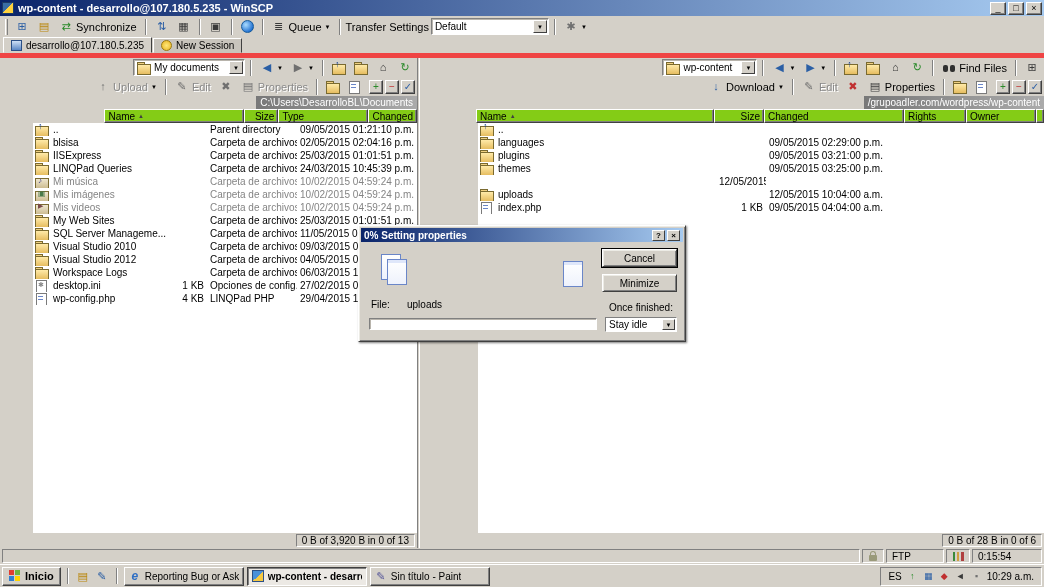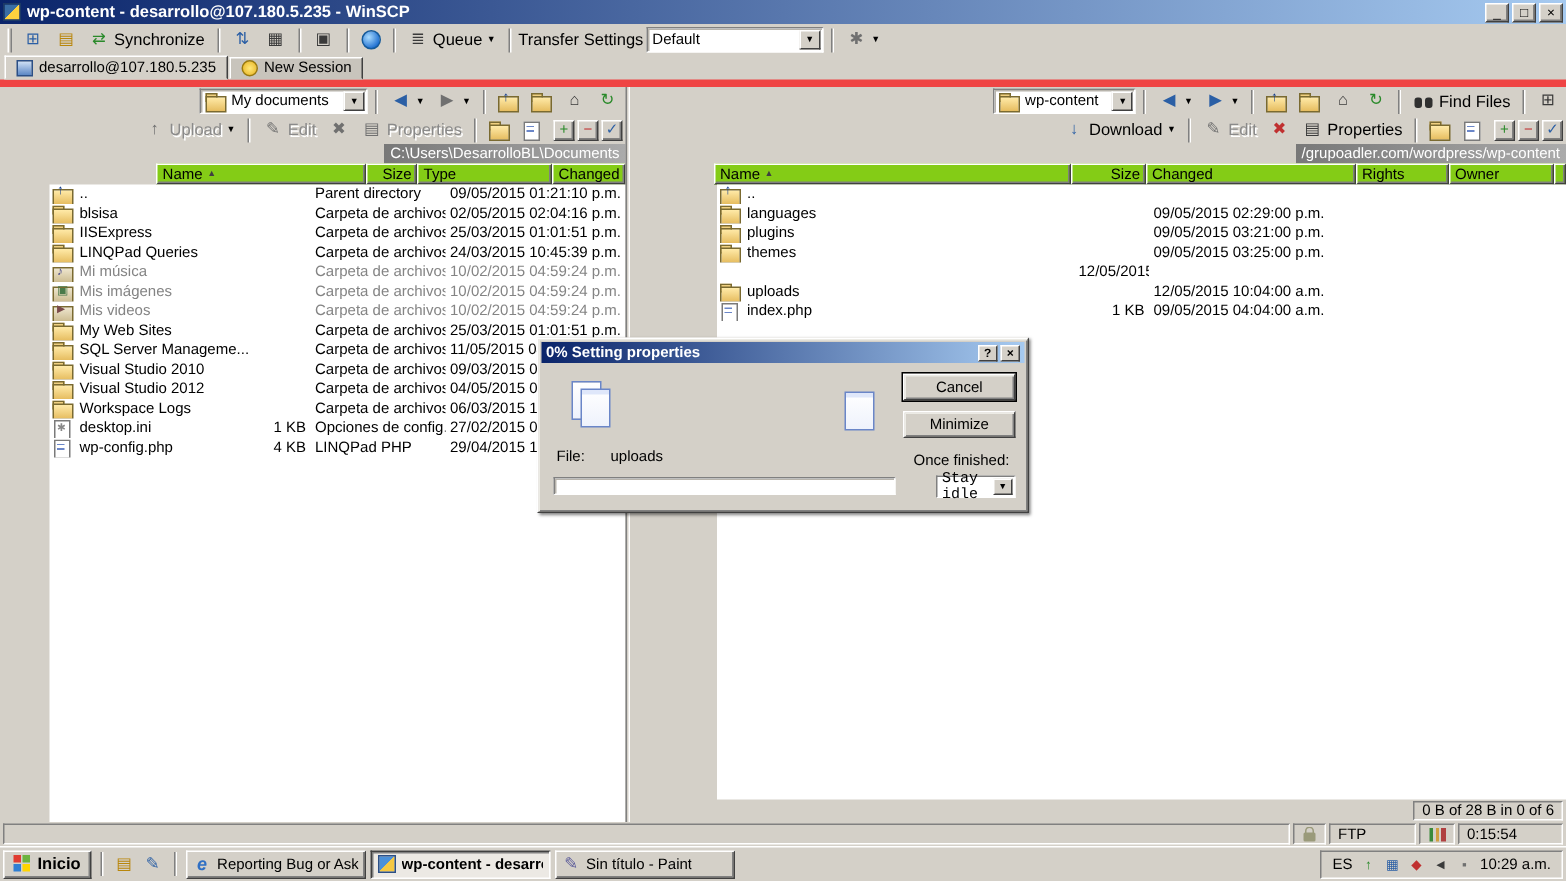--- a/index.html
+++ b/index.html
@@ -161,23 +161,23 @@
   .dicon { position:absolute; width:34px; height:34px; }
   .dicon.stack { left:22px; top:10px; }
   .dicon.single { left:198px; top:12px; }
   .pg { position:absolute; width:20px; height:26px; background:linear-gradient(#ffffff,#eef2fc);
         border:1px solid #6a86c8; }
   .pg.p1 { left:0; top:0; }
   .pg.p2 { left:6px; top:5px; box-shadow:inset 0 3px 0 #dfe7fa; }
   .dprogress { position:absolute; left:10px; top:74px; width:228px; height:12px; background:#fff;
                border:1px solid; border-color:#808080 #fff #fff #808080; box-shadow:inset 1px 1px 0 #b8b4ac; }
   .dfill { height:100%; background:#0a246a; width:0; }
-  .dcombo { position:absolute; right:8px; top:73px; width:53px; height:15px; background:#fff;
+  .dcombo { position:absolute; right:8px; top:73px; width:72px; height:15px; background:#fff;
             border:1px solid; border-color:#808080 #fff #fff #808080; display:flex; align-items:center;
-            padding:0 15px 0 3px; font-size:10px;font-family:Liberation Mono, monospace; }
+            padding:0 15px 0 3px; font-size:10px; }
   .dcombo .cbtn { position:absolute; right:1px; top:1px; bottom:1px; width:13px; background:#d4d0c8;
                   border:1px solid; border-color:#fff #404040 #404040 #fff; display:flex;
                   align-items:center; justify-content:center; font-size:6px; }
   .dbutton { position:absolute; right:8px; width:75px; height:18px; display:flex; align-items:center;
              justify-content:center; font-size:10px; background:#d4d0c8; border:1px solid;
              border-color:#fff #404040 #404040 #fff; box-shadow:inset 1px 1px 0 #ecebe5, inset -1px -1px 0 #808080; }
   .dbutton.default { outline:1px solid #000; }
 </style>
 </head>
 <body>
@@ -456,20 +456,23 @@
           <div class="frow left-grid">
             <span class="c name">
               <i class="ficon icon-file-php"></i>
               <span>wp-config.php</span>
             </span>
             <span class="c size">4 KB</span>
             <span class="c type">LINQPad PHP</span>
             <span class="c changed">29/04/2015 10:22:00 a.m.</span>
           </div>
         </div>
+      <div class="panelstatus">
+        <span class="pscell">0 B of 3,920 B in 0 of 13</span>
+      </div>
     </div>
 
     <div class="splitter"></div>
 
     <div class="panel right">
       <div class="ptoolbar">
         <span class="combo" style="width:95px;">
           <i class="ficon icon-folder"></i>
           <span>wp-content</span>
           <span class="cbtn">▼</span>

